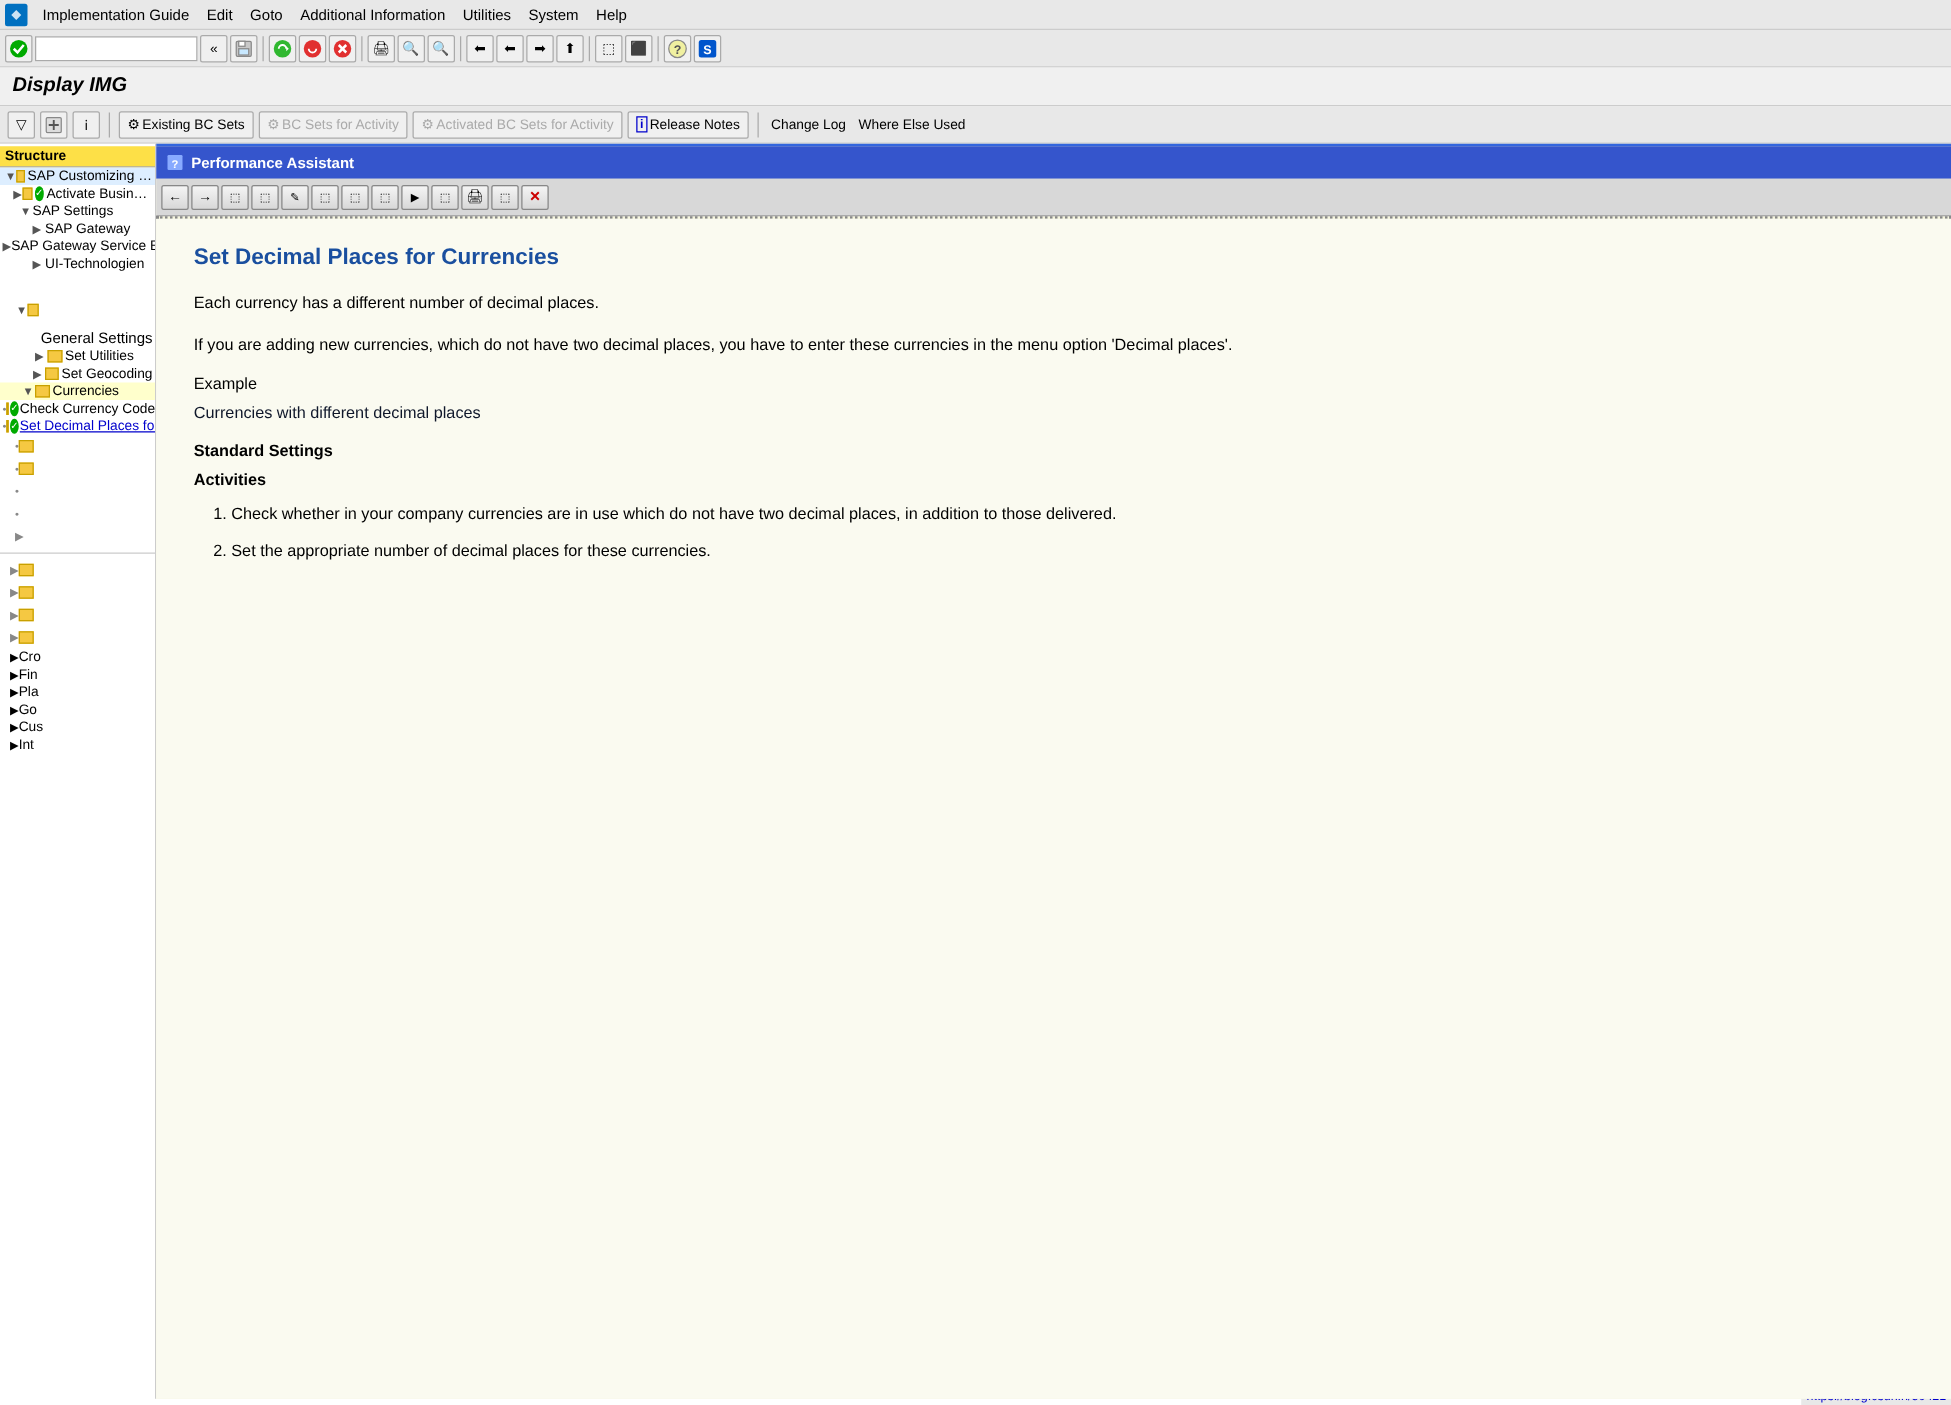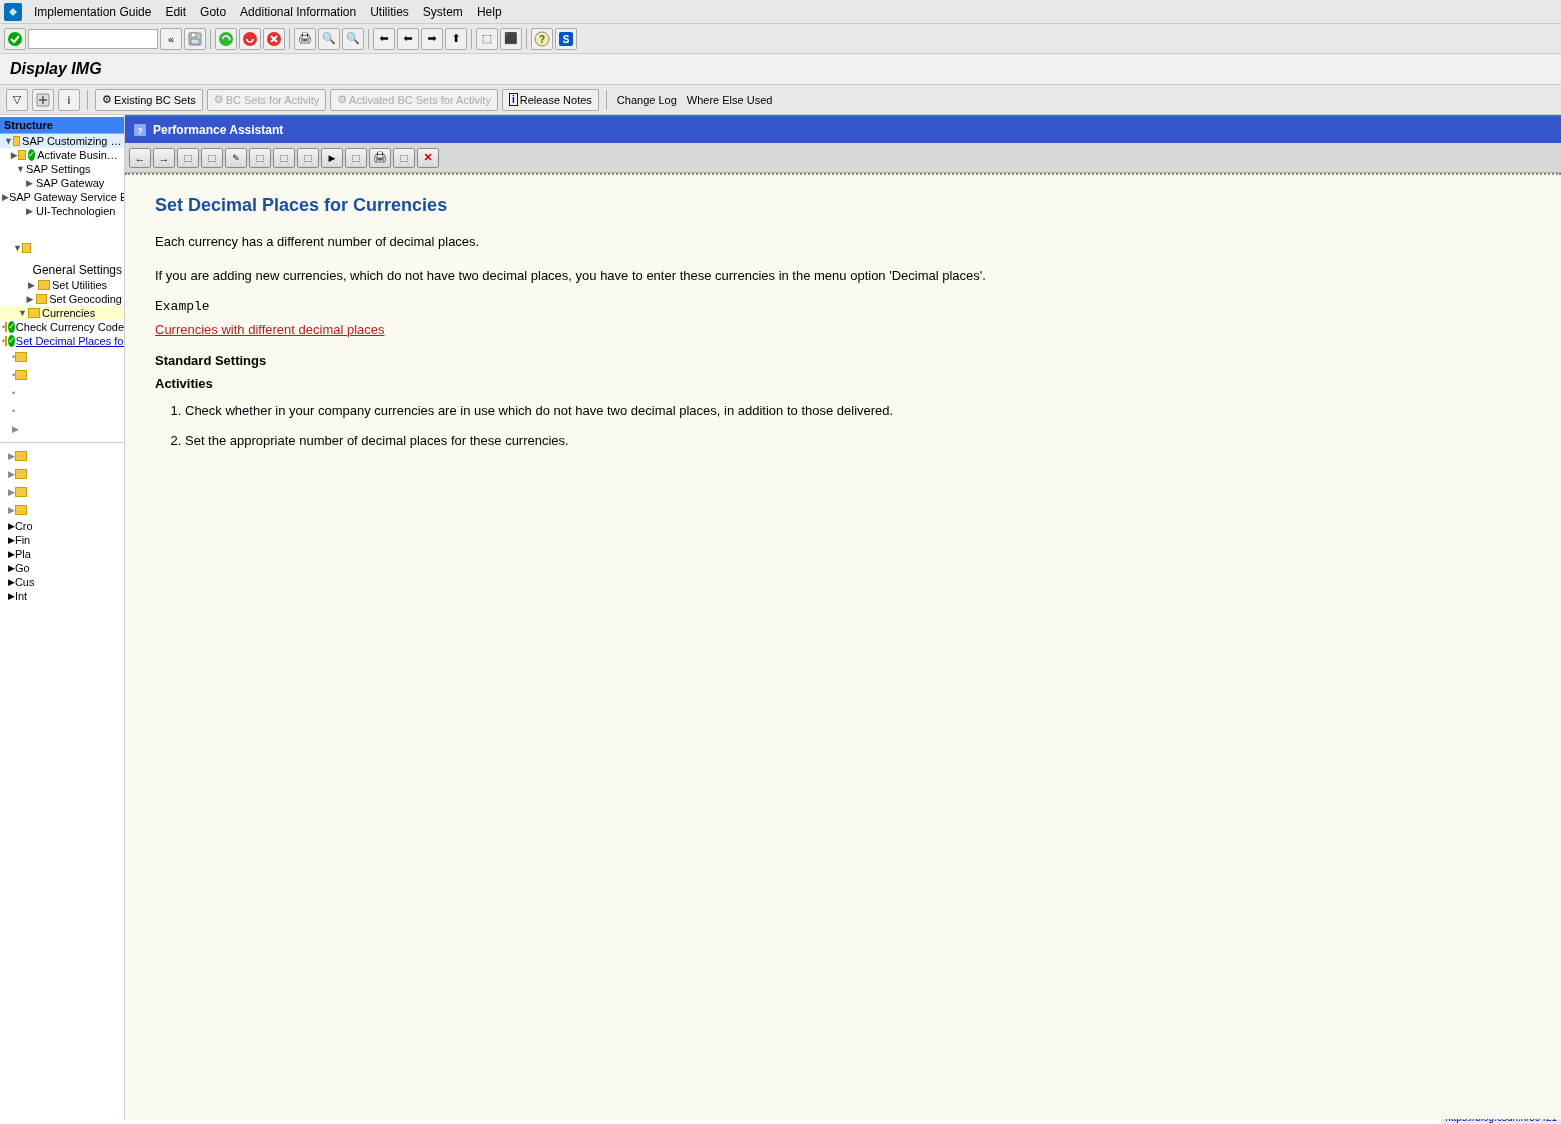--- a/index.html
+++ b/index.html
@@ -24,21 +24,21 @@
     .second-toolbar { background: #e8e8e8; border-bottom: 1px solid #ccc; display: flex; align-items: center; padding: 2px 6px; gap: 4px; height: 30px; }
     .second-toolbar-btn { height: 22px; padding: 0 6px; border: 1px solid #aaa; background: #f0f0f0; cursor: pointer; font-size: 11px; display: flex; align-items: center; gap: 2px; border-radius: 2px; white-space: nowrap; }
     .second-toolbar-separator { width: 1px; height: 20px; background: #aaa; margin: 0 3px; }
     .second-toolbar-link { color: #000; font-size: 11px; cursor: pointer; padding: 0 3px; }
 
     
     .main-area { display: flex; height: calc(1124px - 24px - 30px - 36px - 30px); }
 
     
     .tree-panel { width: 125px; background: #fff; border-right: 1px solid #ccc; overflow: hidden; flex-shrink: 0; padding: 2px 0; }
-    .tree-structure-label { background: #3b82f6; padding: 2px 4px; font-size: 11px; font-weight: bold; border-bottom: 1px solid #aaa; }
+    .tree-structure-label { background: #fde047; padding: 2px 4px; font-size: 11px; font-weight: bold; border-bottom: 1px solid #aaa; }
 
     .tree-item { display: flex; align-items: center; padding: 1px 2px; cursor: pointer; white-space: nowrap; font-size: 11px; }
 
     .tree-indent { display: inline-block; }
     .tree-arrow { display: inline-block; width: 10px; font-size: 9px; color: #555; cursor: pointer; }
 
     .tree-text { font-size: 11px; overflow: hidden; text-overflow: ellipsis; }
 
     
     .perf-dialog { position: absolute; left: 125px; top: 395px; right: 0; bottom: 0; background: #f5f5dc; border-top: 2px solid #36d; z-index: 10; display: flex; flex-direction: column; }
@@ -359,24 +359,24 @@
 
     <div style="border-top:2px dotted #888; margin:0; flex-shrink:0;"></div>
 
     <div style="flex:1; overflow-y:auto; padding:20px 40px 20px 30px; background:#fafaf0; font-size:13px;">
       <h2 style="color:#1a4f9f; font-size:18px; font-weight:bold; margin-bottom:16px;">Set Decimal Places for Currencies</h2>
 
       <p style="margin-bottom:14px; line-height:1.5;">Each currency has a different number of decimal places.</p>
 
       <p style="margin-bottom:14px; line-height:1.5;">If you are adding new currencies, which do not have two decimal places, you have to enter these currencies in the menu option 'Decimal places'.</p>
 
-      <p style="margin-bottom:8px;font-family:Liberation Mono, monospace;">Example</p>
+      <p style="margin-bottom:8px;">Example</p>
 
       <p style="margin-bottom:16px;">
-        <a style="color:#b91c1c; text-decoration:underline; cursor:pointer;">Currencies with different decimal places</a>
+        <a style="color:#0f172a; cursor:pointer;">Currencies with different decimal places</a>
       </p>
 
       <p style="font-weight:bold; margin-bottom:8px;">Standard Settings</p>
 
 
       <p style="font-weight:bold; margin-bottom:10px;">Activities</p>
 
       <ol style="margin-left:30px;">
         <li style="margin-bottom:10px; line-height:1.5;">Check whether in your company currencies are in use which do not have two decimal places, in addition to those delivered.</li>
         <li style="margin-bottom:10px; line-height:1.5;">Set the appropriate number of decimal places for these currencies.</li>

